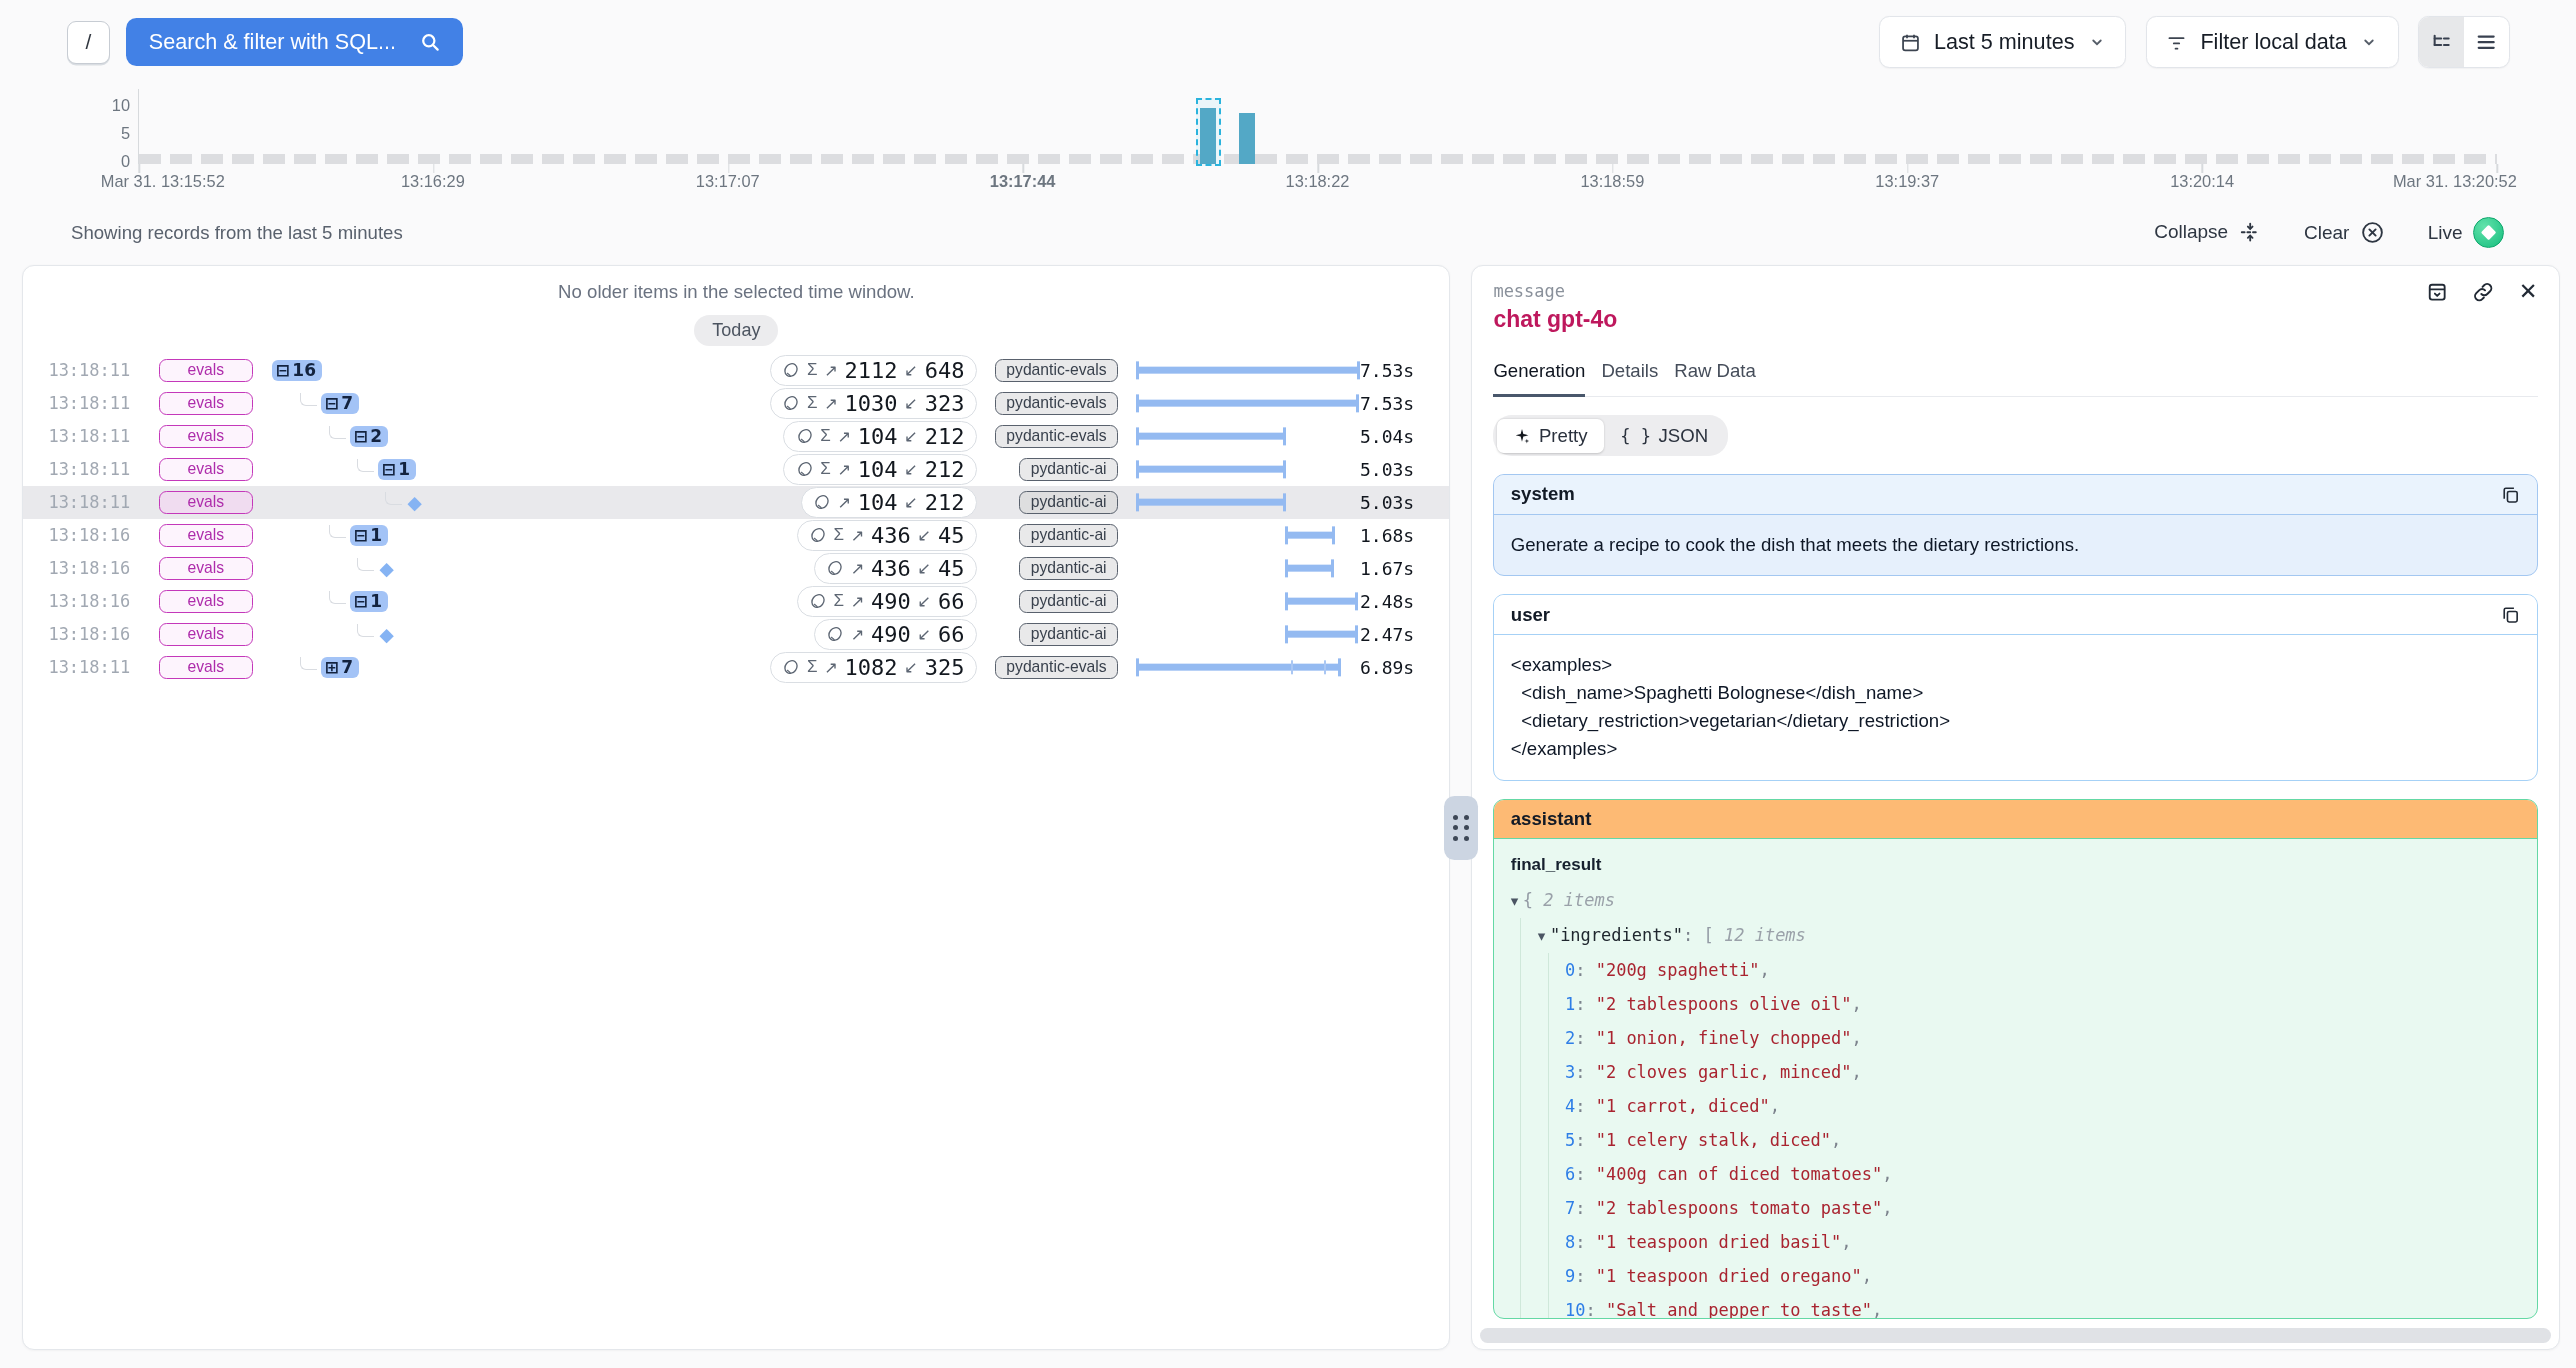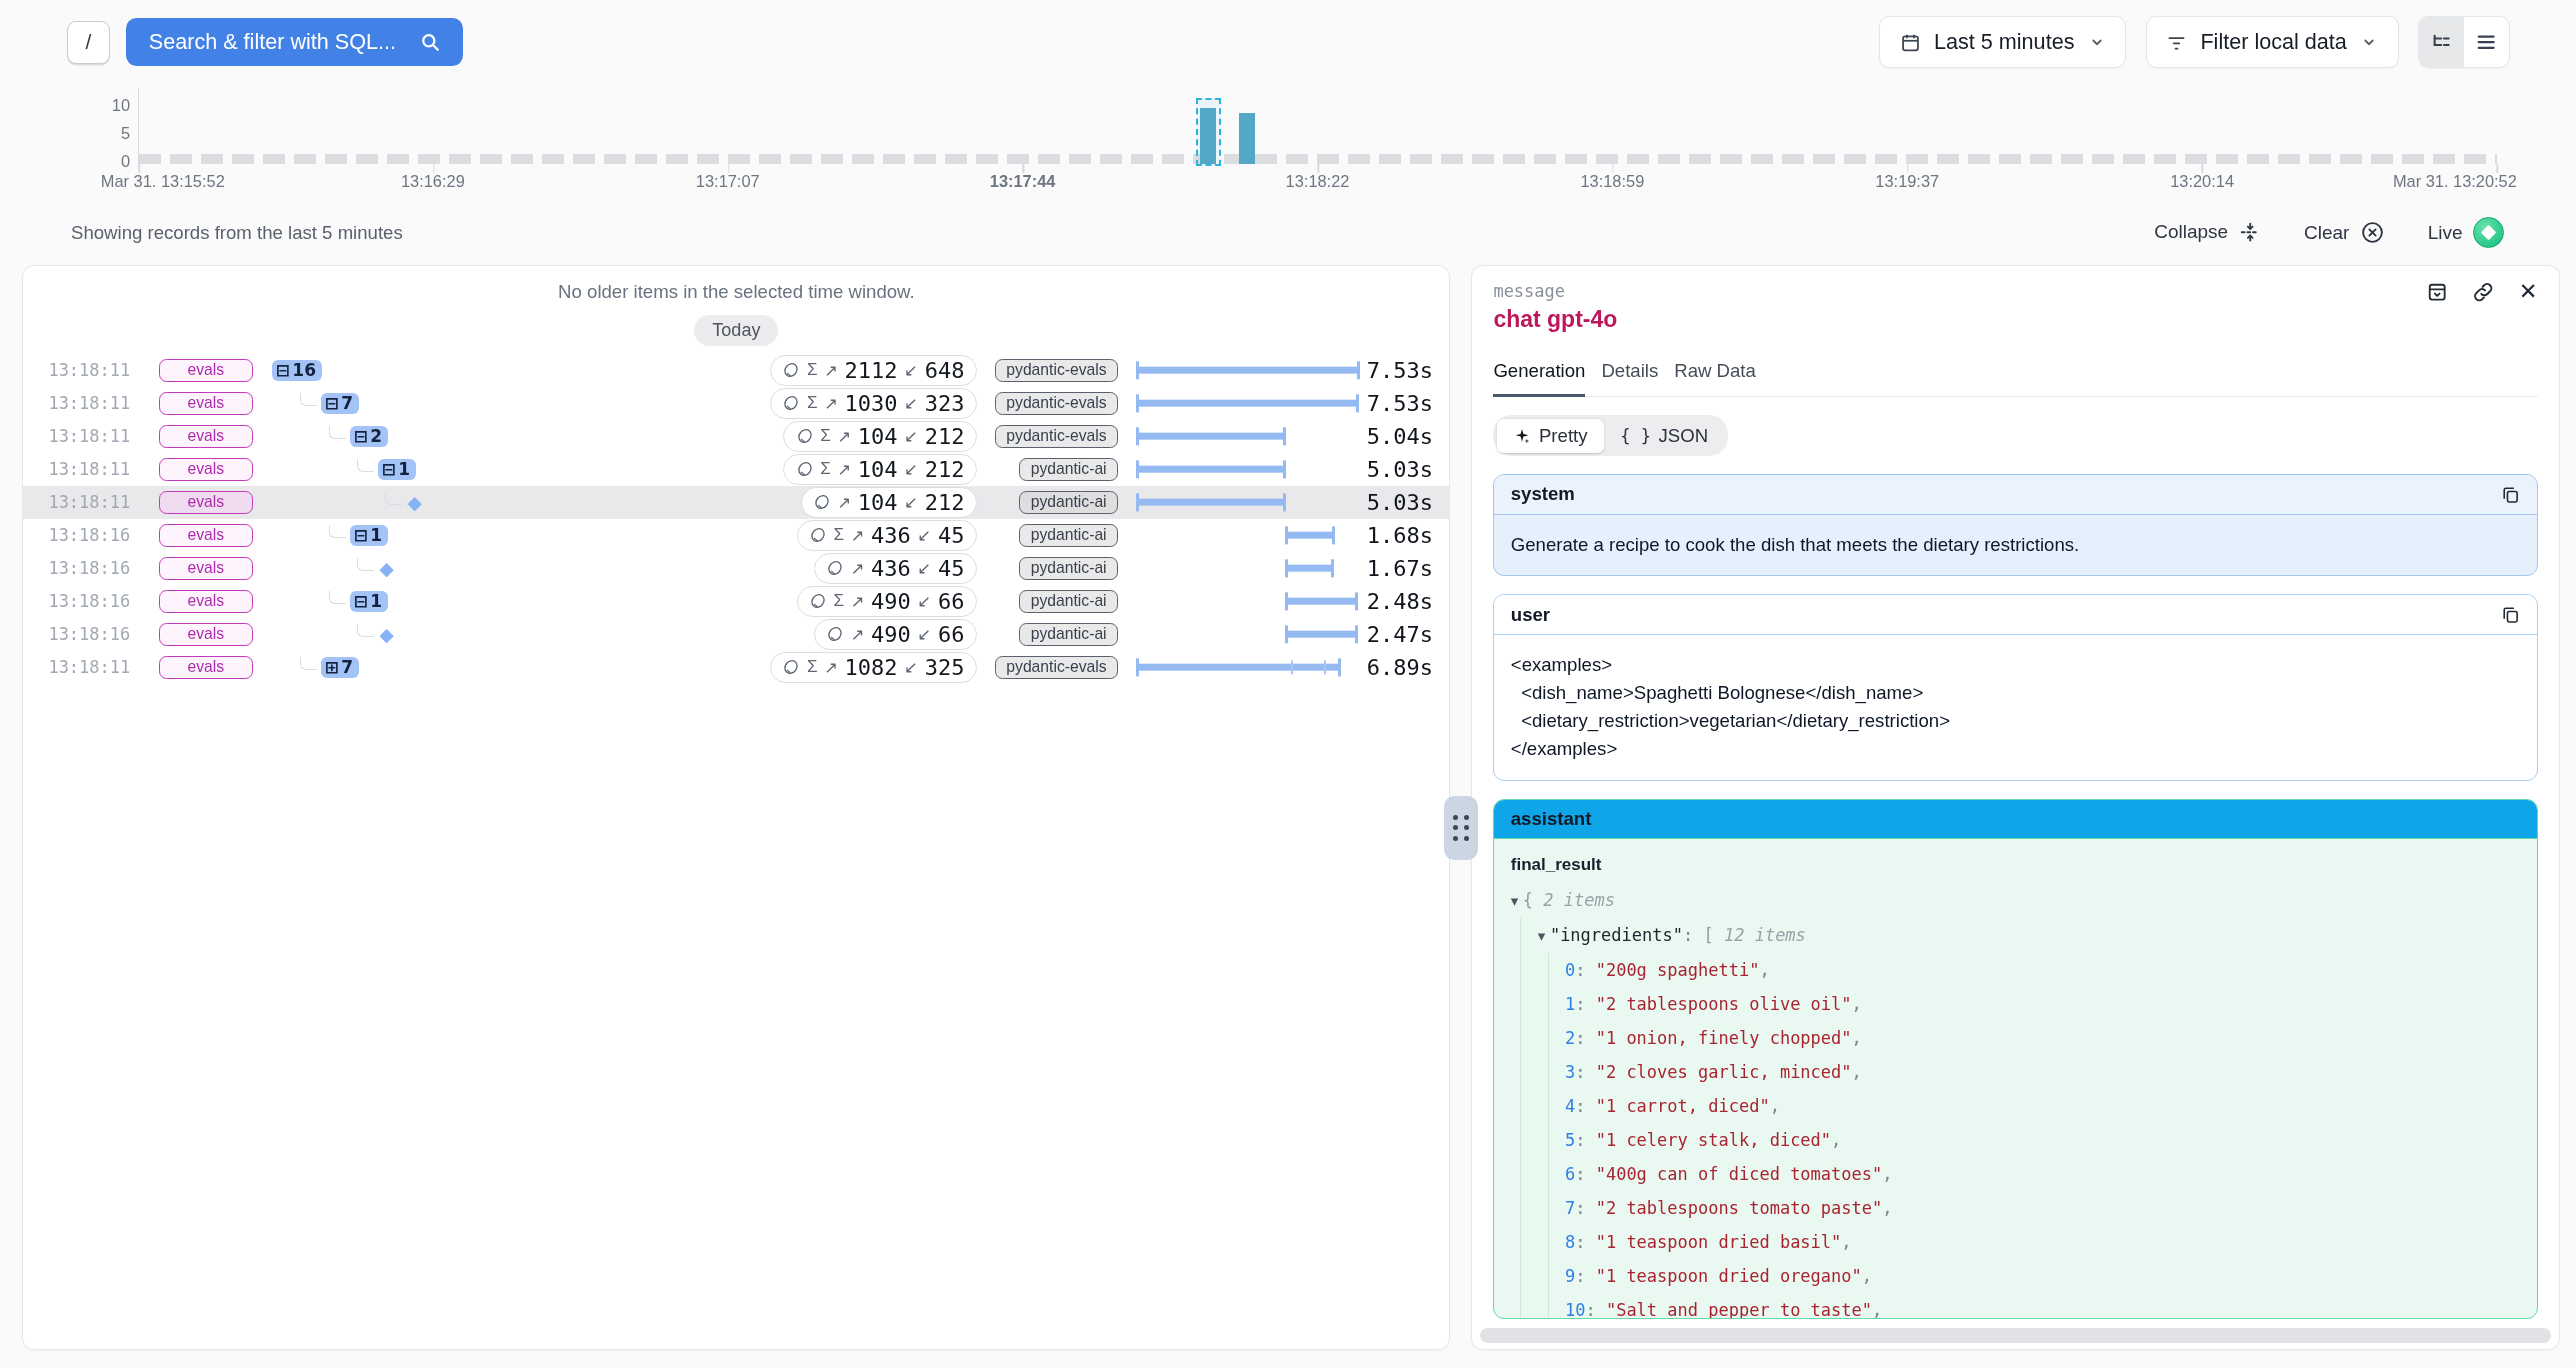--- a/index.html
+++ b/index.html
@@ -89,21 +89,21 @@
   .t-tag-wrap { width:128px; flex:none; display:flex; justify-content:flex-end; margin-left:13.4px; }
   .t-tag { border:1.5px solid #59616d; background:#e9e9ea; border-radius:7.5px; padding:1.5px 10.4px;
            font-size:15.7px; color:#39414d; white-space:nowrap; }
   .trow.selected .t-tag { background:#dededf; }
   .t-gantt { width:224px; flex:none; margin-left:18px; position:relative; height:100%; }
   .gbar { position:absolute; top:50%; transform:translateY(-50%); height:6.7px; background:#94baf1; }
   .gbar::before,.gbar::after { content:""; position:absolute; top:50%; transform:translateY(-50%);
        width:3px; height:18.6px; background:#94baf1; }
   .gbar::before { left:0; } .gbar::after { right:0; }
   .gtick { position:absolute; top:50%; transform:translateY(-50%); width:2.2px; height:13.4px; background:#aac7f3; }
-  .t-dur { width:73px; flex:none; text-align:right; font-family:"DejaVu Sans Mono",monospace; font-size:22px; color:#10151d; }
+  .t-dur { width:73px; flex:none; text-align:left; font-family:"DejaVu Sans Mono",monospace; font-size:18px; color:#10151d; }
 
   
   .dp-topline { display:flex; justify-content:space-between; align-items:flex-start; }
   .dp-kind { font-family:"DejaVu Sans Mono",monospace; font-size:17px; color:#8a919b; }
   .dp-icons { display:flex; gap:24px; align-items:center; color:#222a35; }
   .dp-icons .icn { cursor:pointer; display:flex; }
   .dp-close { font-size:22.4px; line-height:1; cursor:pointer; color:#222a35; }
   .dp-title { font-size:23px; font-weight:700; color:#be185d; margin-top:3px; }
   .dp-tabs { margin-top:27px; display:flex; gap:16px; border-bottom:1.5px solid #e8eaee; }
   .dp-tab { padding-bottom:12px; font-size:18.6px; color:#454d5a; cursor:pointer; }
@@ -118,21 +118,21 @@
   .msg-head { display:flex; justify-content:space-between; align-items:center; padding:8.2px 16.4px;
               font-size:18.6px; font-weight:bold; color:#121a26; border-bottom:1.5px solid; }
   .copy-icn { cursor:pointer; display:flex; color:#222a35; }
   .msg-body { padding:16.4px 16.4px; font-size:18.6px; color:#0e1726; line-height:28px; }
   .card-sys { border-color:#a3c7f1; background:#e6f0fc; }
   .card-sys .msg-head { border-color:#a3c7f1; background:#eaf3fd; }
   .card-usr { border-color:#a6d1f6; background:#fff; }
   .card-usr .msg-head { border-color:#a6d1f6; background:#fff; }
   .card-usr .msg-body { white-space:pre-wrap; }
   .card-ast { border-color:#64d8a5; background:#e9f9f1; flex:1 1 auto; min-height:0; }
-  .card-ast .msg-head { border-color:#64d8a5; background:#0ea5e9; }
+  .card-ast .msg-head { border-color:#64d8a5; background:#fdba74; }
   .card-ast .msg-body { padding:12px 16.4px; }
 
   .final-label { font-size:17px; font-weight:bold; color:#16202e; margin-bottom:4.5px; }
   .json-tree { font-family:"DejaVu Sans Mono",monospace; font-size:17px; line-height:34px; color:#20272f; }
   .j-gray { color:#939aa4; }
   .j-meta { color:#9aa1a9; font-style:italic; }
   .j-idx { color:#2e7ee7; }
   .j-str { color:#a92430; }
   .j-pun { color:#7c838d; }
   .chev { color:#4b5563; font-size:15px; margin-right:4.5px; font-family:"DejaVu Sans",sans-serif; cursor:pointer; }

